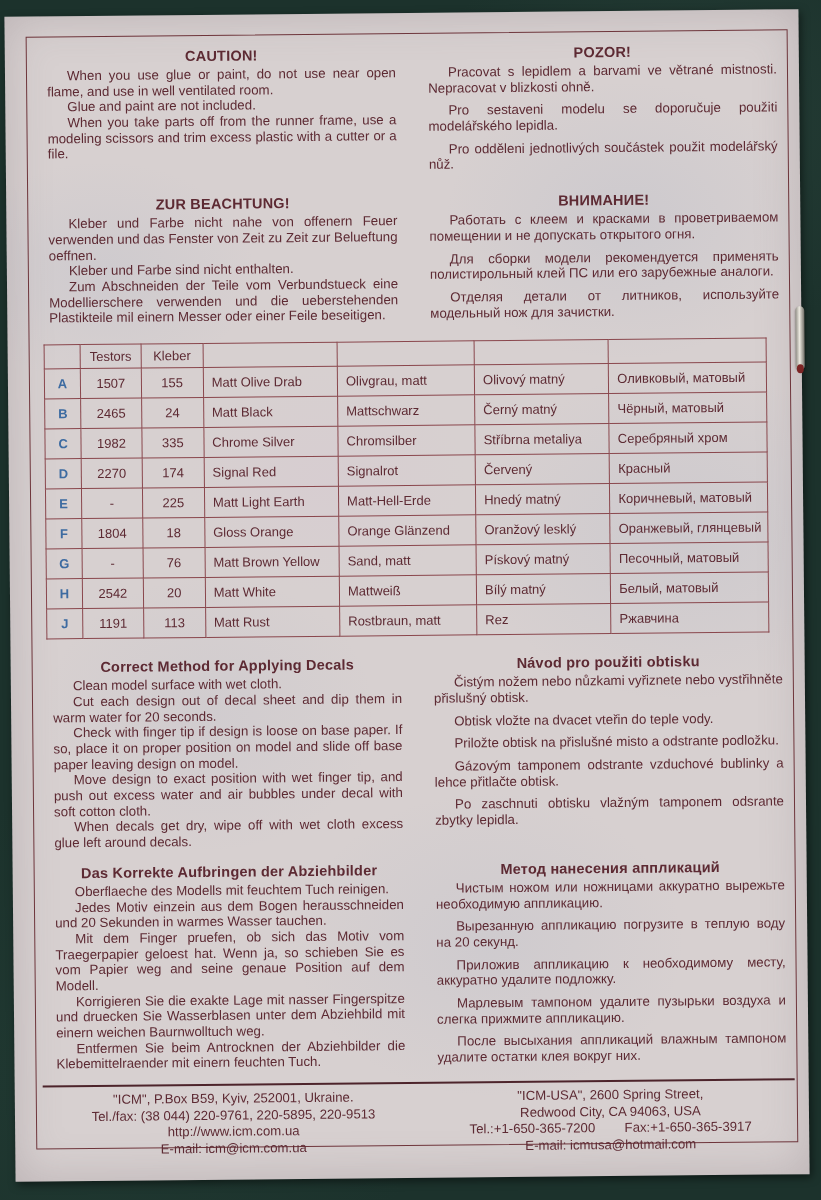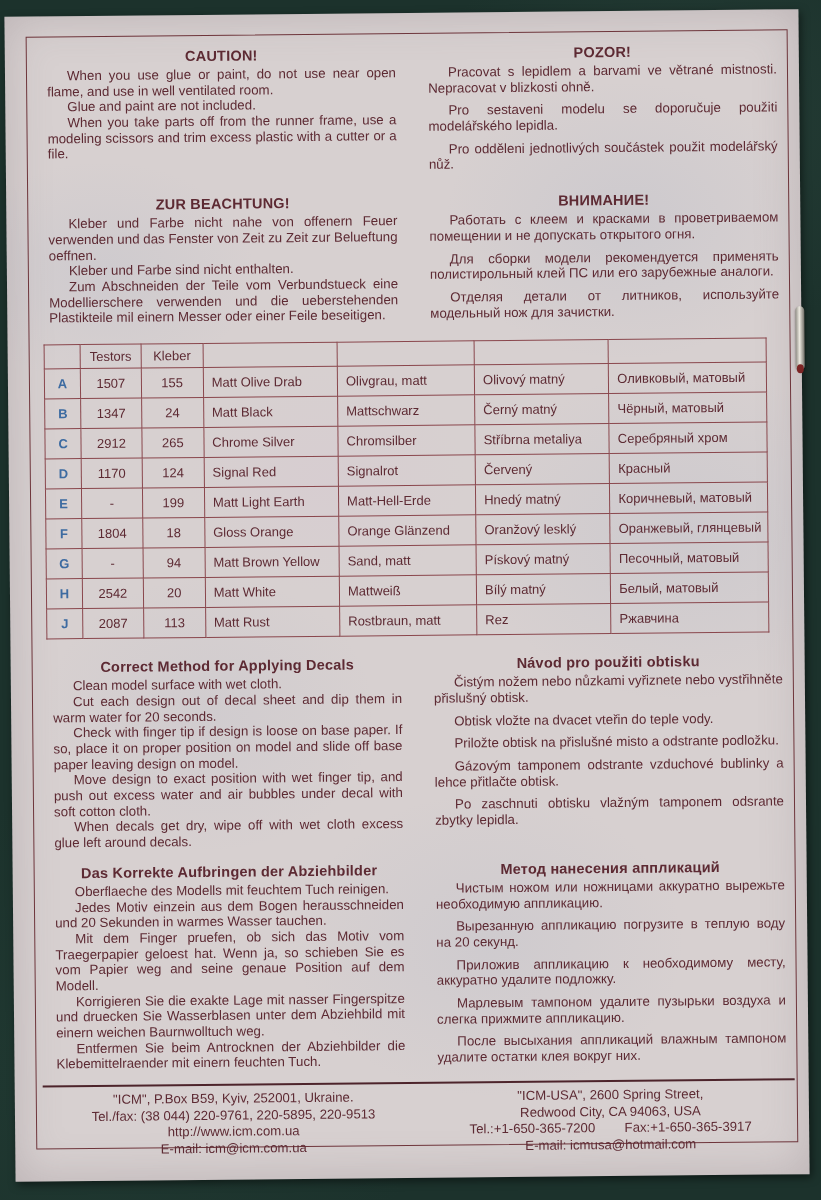--- a/index.html
+++ b/index.html
@@ -121,84 +121,84 @@
           <td class="letter">A</td>
           <td class="num">1507</td>
           <td class="num">155</td>
           <td class="name">Matt Olive Drab</td>
           <td class="name">Olivgrau, matt</td>
           <td class="name">Olivový matný</td>
           <td class="name">Оливковый, матовый</td>
         </tr>
         <tr>
           <td class="letter">B</td>
-          <td class="num">1347</td>
+          <td class="num">2465</td>
           <td class="num">24</td>
           <td class="name">Matt Black</td>
           <td class="name">Mattschwarz</td>
           <td class="name">Černý matný</td>
           <td class="name">Чёрный, матовый</td>
         </tr>
         <tr>
           <td class="letter">C</td>
-          <td class="num">2912</td>
-          <td class="num">265</td>
+          <td class="num">1982</td>
+          <td class="num">335</td>
           <td class="name">Chrome Silver</td>
           <td class="name">Chromsilber</td>
           <td class="name">Stříbrna metaliya</td>
           <td class="name">Серебряный хром</td>
         </tr>
         <tr>
           <td class="letter">D</td>
-          <td class="num">1170</td>
-          <td class="num">124</td>
+          <td class="num">2270</td>
+          <td class="num">174</td>
           <td class="name">Signal Red</td>
           <td class="name">Signalrot</td>
           <td class="name">Červený</td>
           <td class="name">Красный</td>
         </tr>
         <tr>
           <td class="letter">E</td>
           <td class="num">-</td>
-          <td class="num">199</td>
+          <td class="num">225</td>
           <td class="name">Matt Light Earth</td>
           <td class="name">Matt-Hell-Erde</td>
           <td class="name">Hnedý matný</td>
           <td class="name">Коричневый, матовый</td>
         </tr>
         <tr>
           <td class="letter">F</td>
           <td class="num">1804</td>
           <td class="num">18</td>
           <td class="name">Gloss Orange</td>
           <td class="name">Orange Glänzend</td>
           <td class="name">Oranžový lesklý</td>
           <td class="name">Оранжевый, глянцевый</td>
         </tr>
         <tr>
           <td class="letter">G</td>
           <td class="num">-</td>
-          <td class="num">94</td>
+          <td class="num">76</td>
           <td class="name">Matt Brown Yellow</td>
           <td class="name">Sand, matt</td>
           <td class="name">Pískový matný</td>
           <td class="name">Песочный, матовый</td>
         </tr>
         <tr>
           <td class="letter">H</td>
           <td class="num">2542</td>
           <td class="num">20</td>
           <td class="name">Matt White</td>
           <td class="name">Mattweiß</td>
           <td class="name">Bílý matný</td>
           <td class="name">Белый, матовый</td>
         </tr>
         <tr>
           <td class="letter">J</td>
-          <td class="num">2087</td>
+          <td class="num">1191</td>
           <td class="num">113</td>
           <td class="name">Matt Rust</td>
           <td class="name">Rostbraun, matt</td>
           <td class="name">Rez</td>
           <td class="name">Ржавчина</td>
         </tr>
       </tbody>
     </table>
 
     <div class="cols decals-grid">

